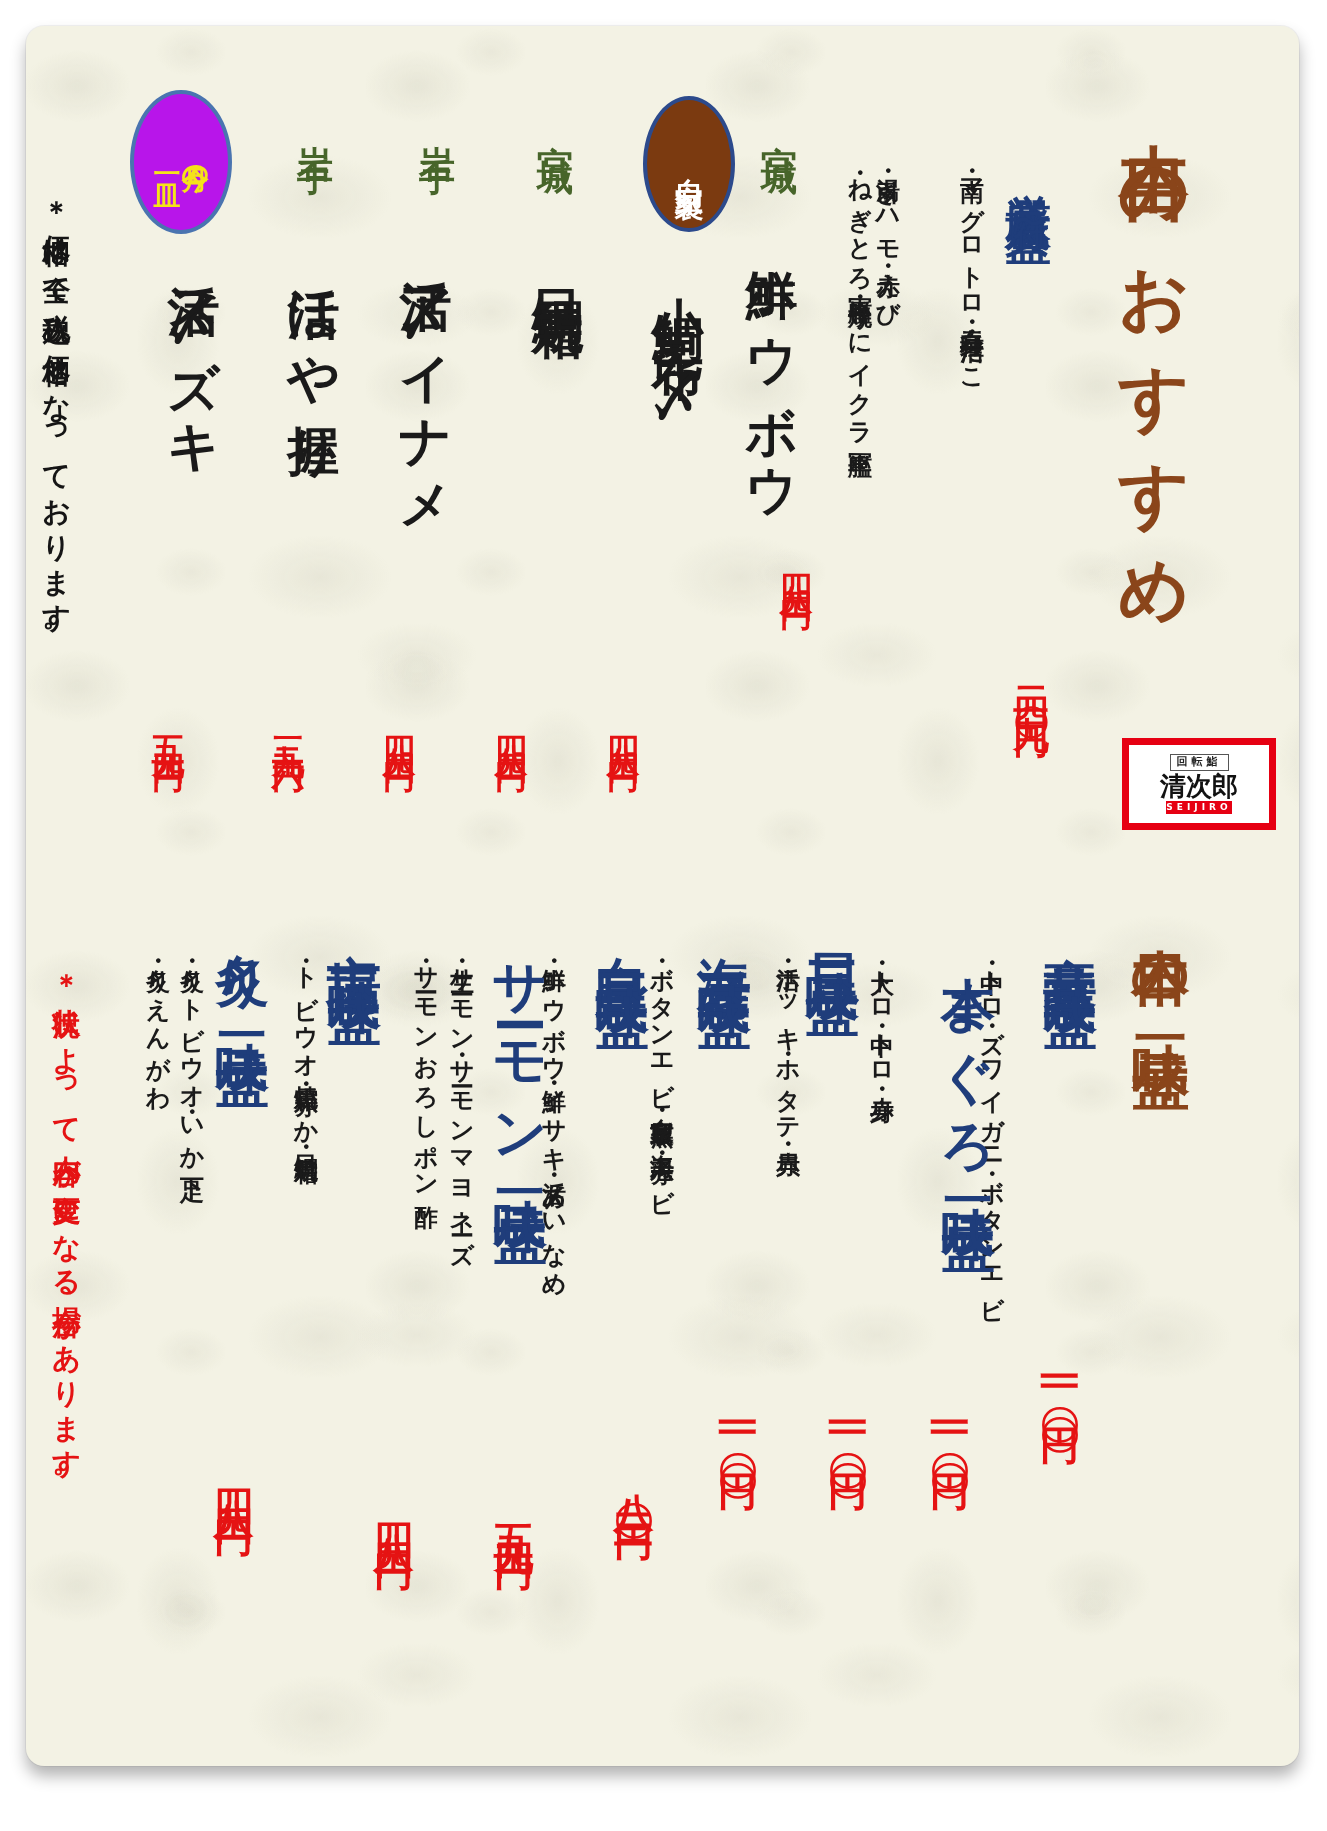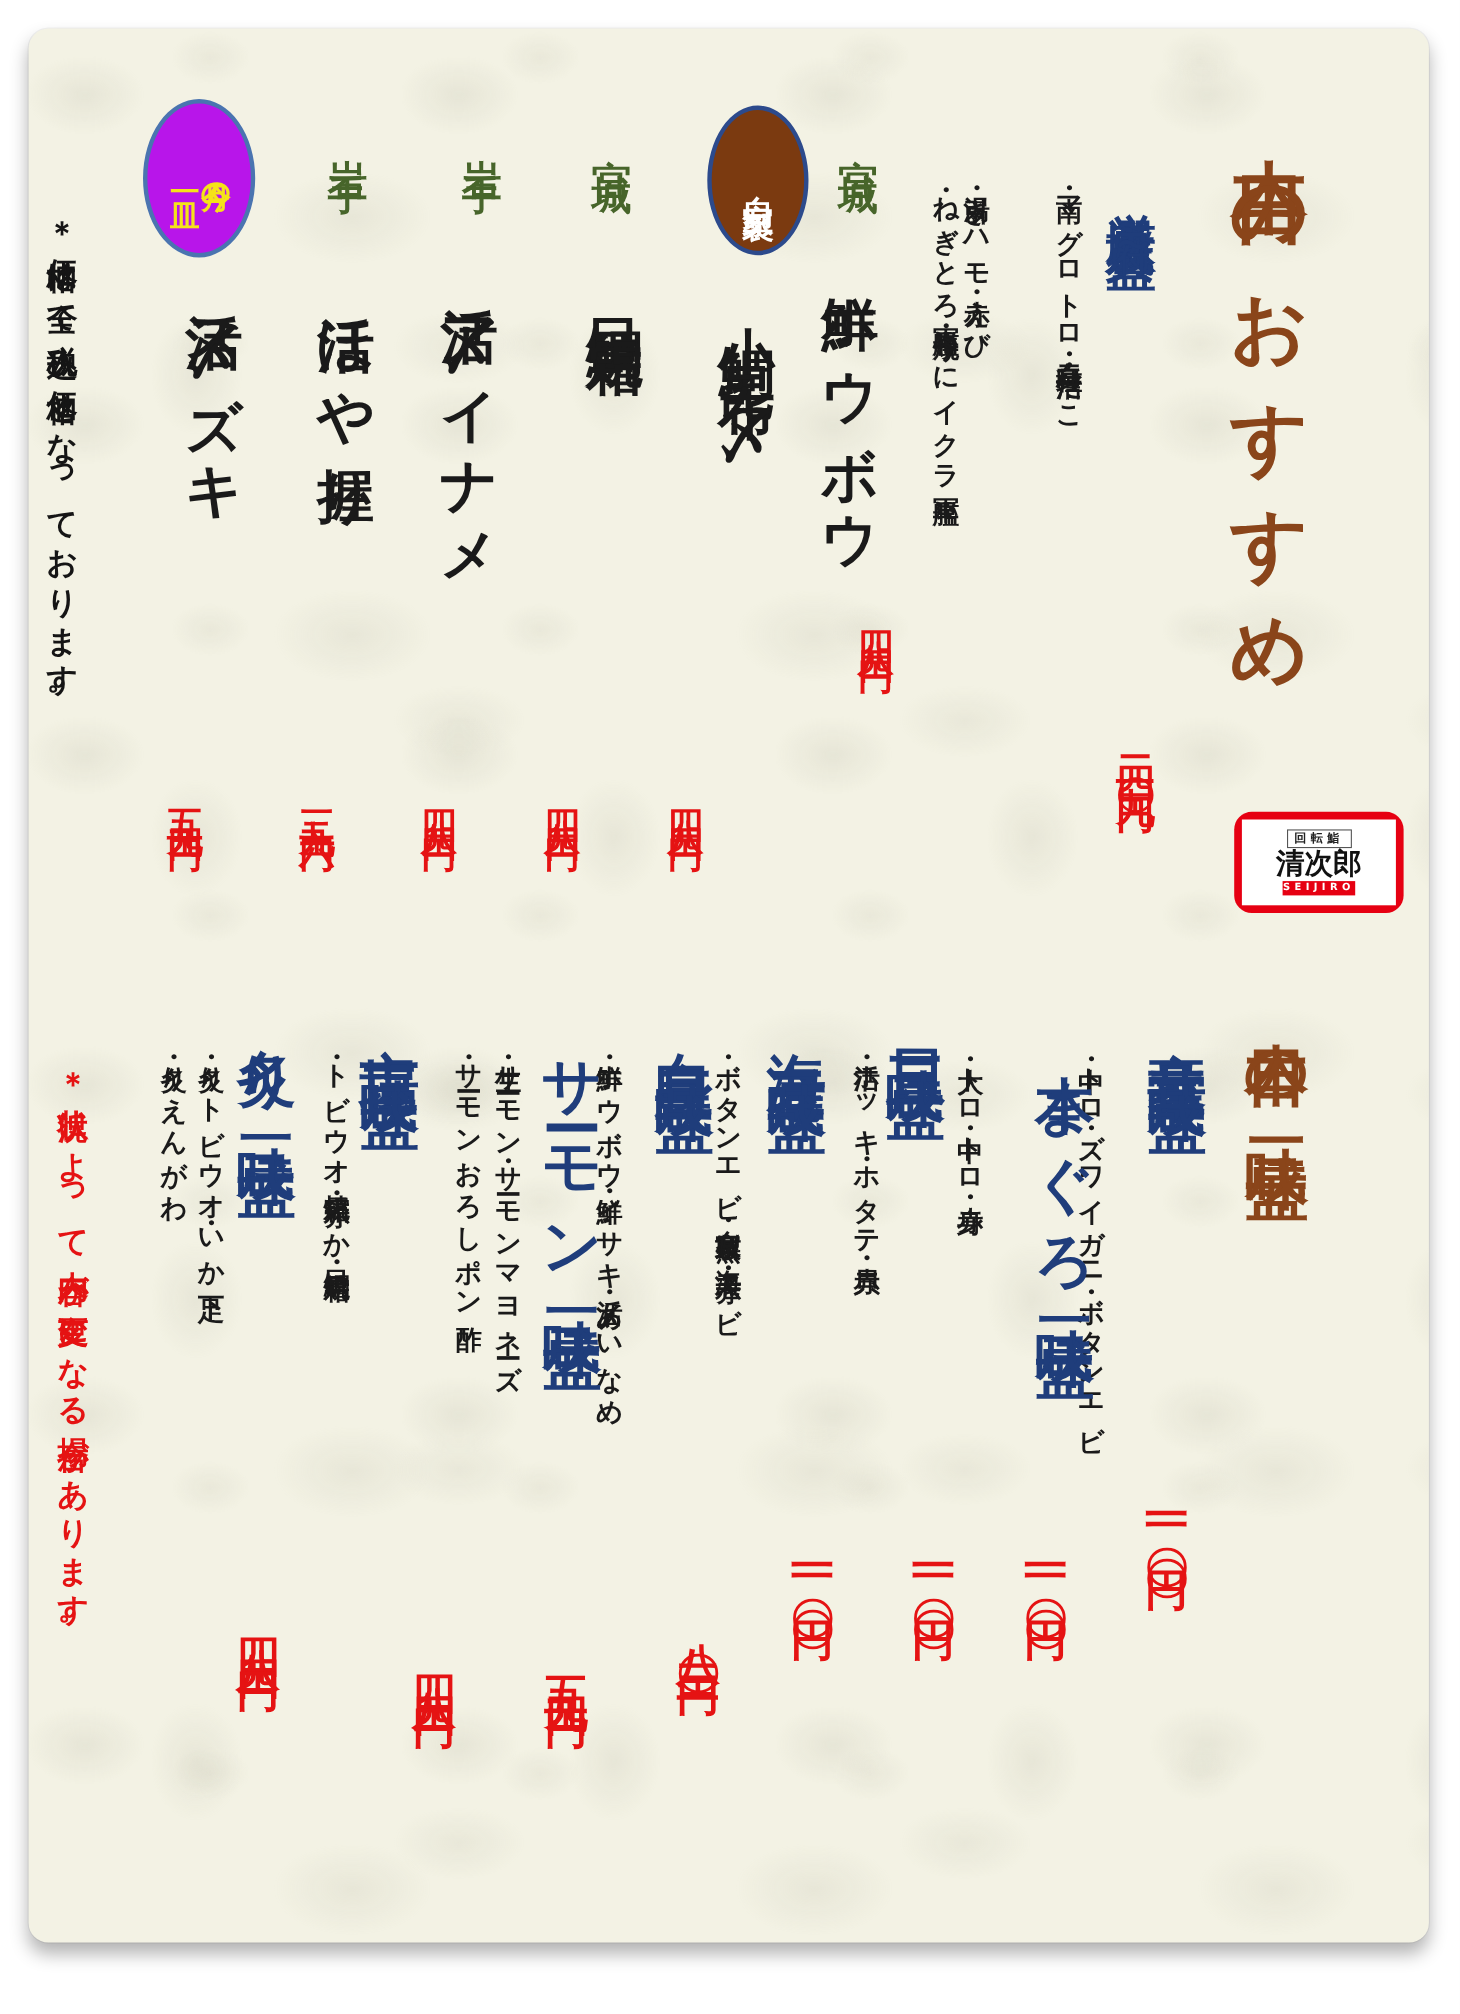--- a/index.html
+++ b/index.html
@@ -43,21 +43,21 @@
   .note-red{color:var(--red);}
   .b-name{font-size:54px;color:var(--navy);font-weight:bold;letter-spacing:9px;}
   .b-detail{font-size:24px;color:var(--ink);letter-spacing:2px;font-weight:600;}
   .b-price{font-size:40px;color:var(--red);font-weight:bold;letter-spacing:10px;}
   .badge{position:absolute;border-radius:50%;display:flex;align-items:center;justify-content:center;box-sizing:border-box;}
   .badge-brown{background:#7b3a10;border:4px solid #2c4a8c;}
   .badge-brown .badge-text{writing-mode:vertical-rl;text-orientation:upright;line-height:1;color:#ffffff;font-size:29px;font-weight:bold;letter-spacing:7px;}
   .badge-purple{background:#b815ea;border:4px solid #4a74b0;}
   .badge-lines{writing-mode:vertical-rl;text-orientation:upright;}
   .badge-line{line-height:1.05;text-align:center;color:#f5e319;font-weight:bold;font-size:27px;letter-spacing:2px;}
-  .logo{position:absolute;left:1096px;top:712px;width:154px;height:92px;background:#e60012;border-radius:16px;padding:7px;box-sizing:border-box;}
+  .logo{position:absolute;left:1096px;top:712px;width:154px;height:92px;background:#e60012;border-radius:0;padding:7px;box-sizing:border-box;}
   .logo-inner{width:100%;height:100%;background:#ffffff;display:flex;flex-direction:column;align-items:center;justify-content:center;gap:2px;}
   .logo-header{font-size:11px;color:#222;border:1px solid #555;padding:0 6px;letter-spacing:4px;font-weight:bold;line-height:1.3;font-family:"DejaVu Sans","Liberation Sans",sans-serif;}
   .logo-name{font-size:26px;font-weight:bold;color:#111;line-height:1;}
   .logo-band{background:#e60012;color:#fff;font-size:9px;letter-spacing:4px;padding:1px 0;line-height:1.2;font-family:"DejaVu Sans","Liberation Sans",sans-serif;font-weight:bold;}
 </style>
 </head>
 <body>
 
 <div class="page">
   <div class="paper">

